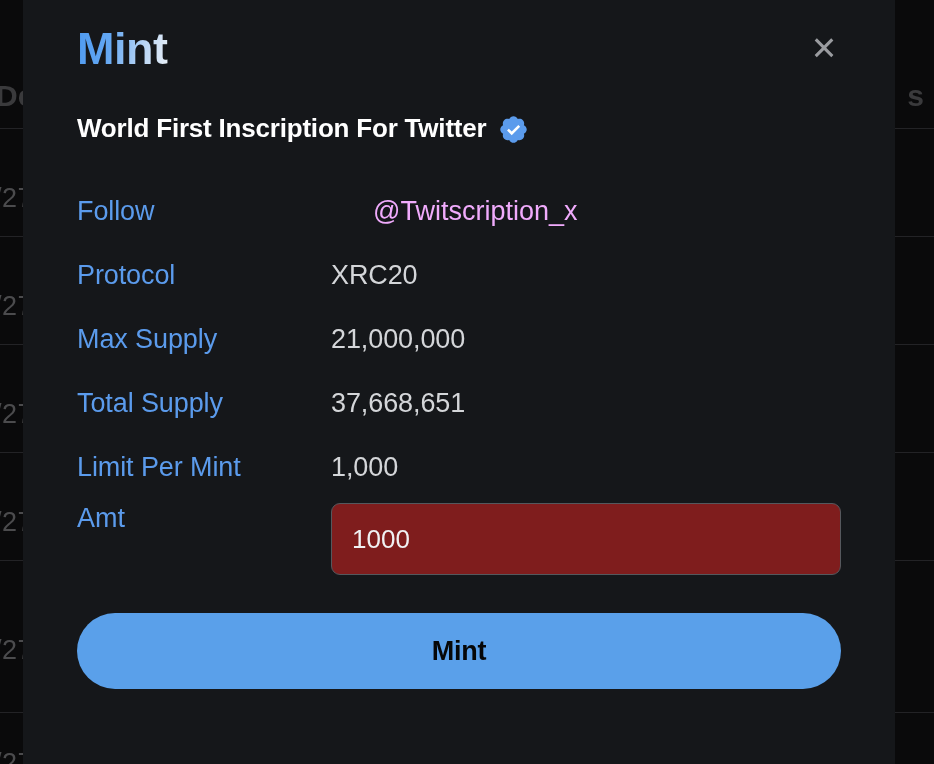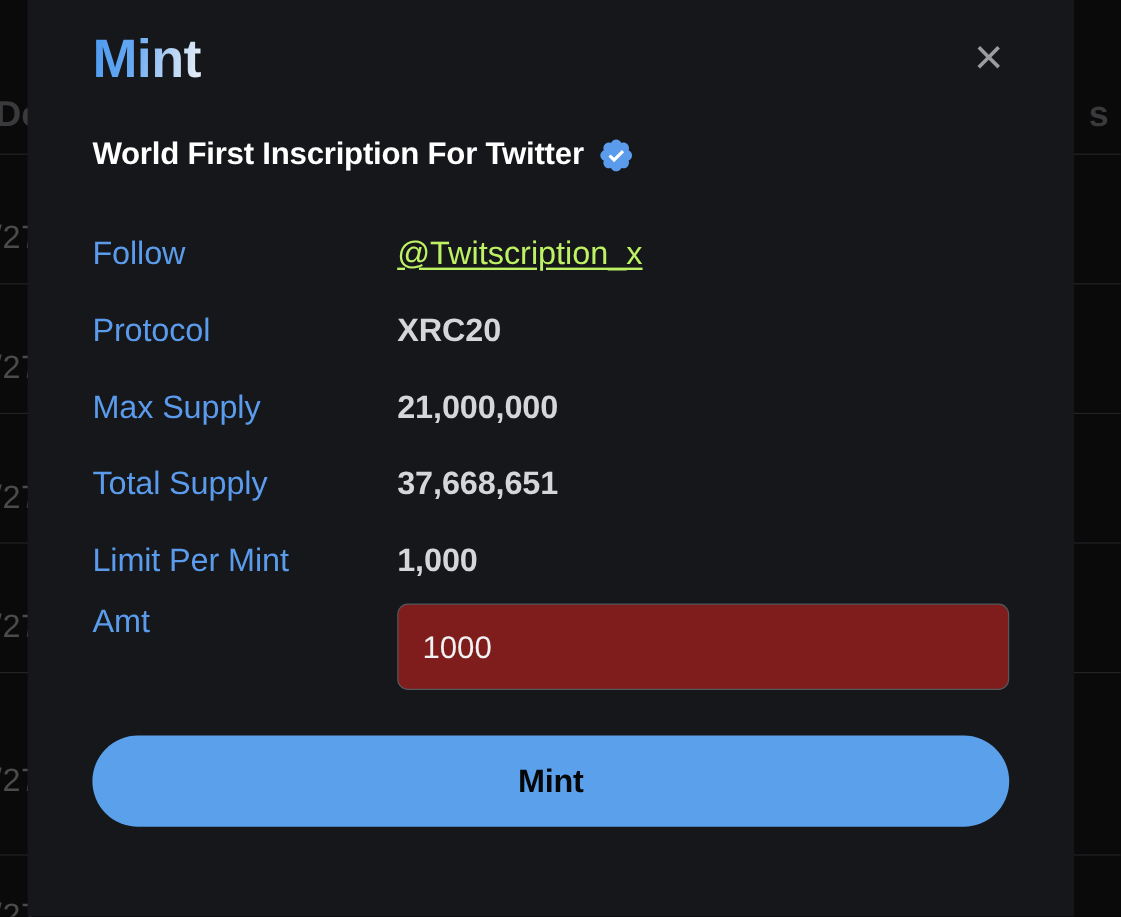--- a/index.html
+++ b/index.html
@@ -156,28 +156,27 @@
     color: #5b9bec;
     font-size: 27px;
     width: 254px;
     flex: 0 0 254px;
     letter-spacing: -0.1px;
   }
   .info-value {
     color: #d4d6d9;
     font-size: 27px;
     letter-spacing: -0.1px;
-    font-weight: bold;
   }
   .info-link {
-    color: #bef264;
-    font-size: 27px;
-    text-decoration: underline;
+    color: #f0abfc;
+    font-size: 27px;
     text-underline-offset: 3px;
     cursor: pointer;
+    margin-left: 42px;
   }
 
   
   .amt-row {
     display: flex;
     align-items: flex-start;
     margin-top: 20px;
     height: 82px;
   }
   .amt-label {

